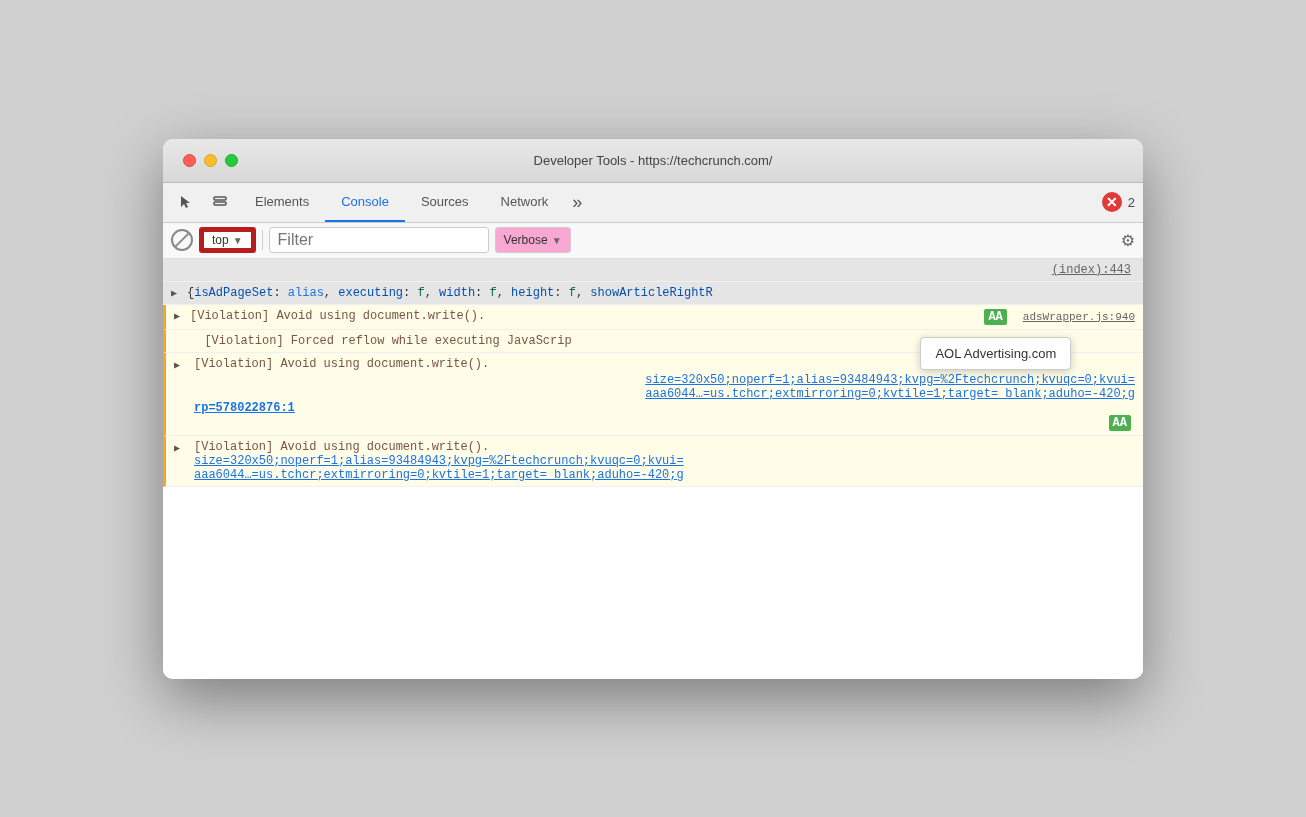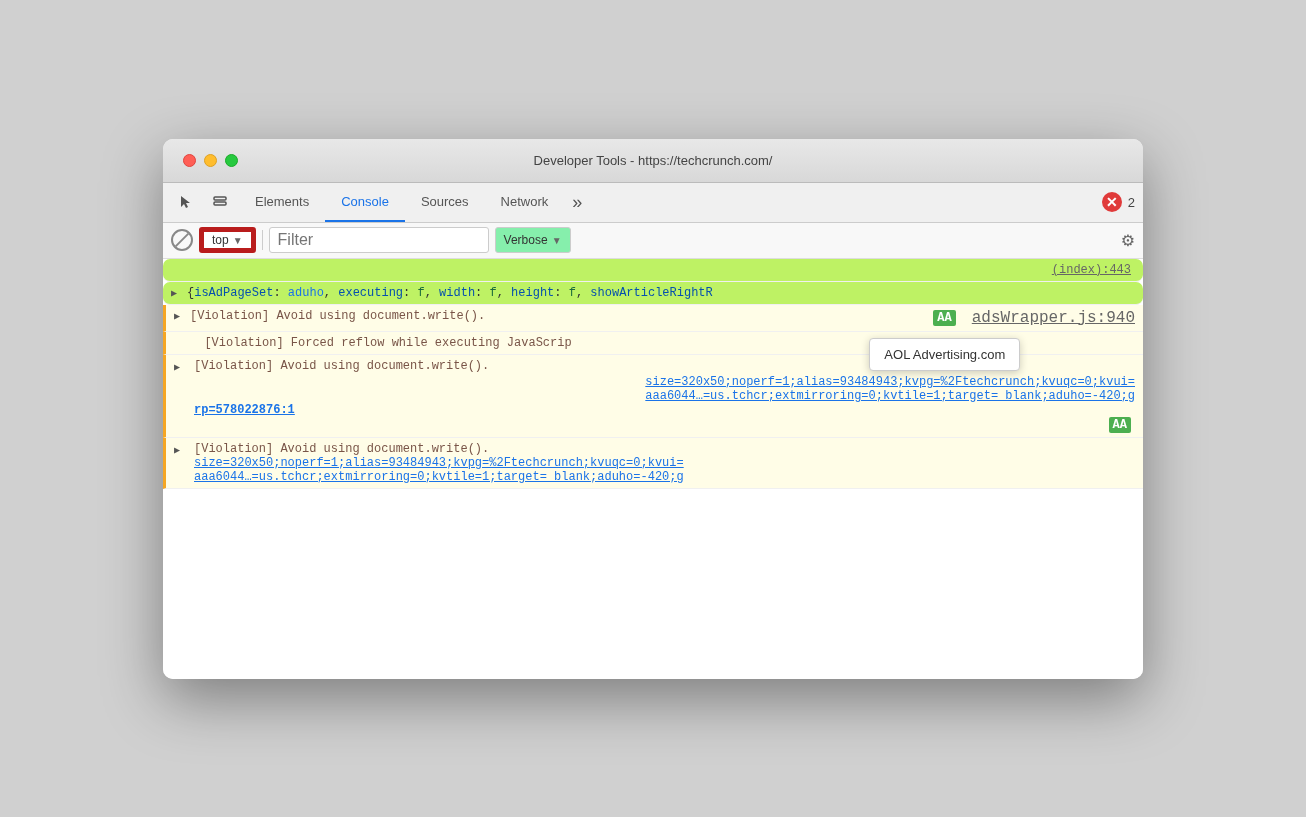--- a/index.html
+++ b/index.html
@@ -198,21 +198,21 @@
     }
     .verbose-select {
       display: flex;
       align-items: center;
       gap: 4px;
       border: 1px solid #ccc;
       border-radius: 3px;
       padding: 2px 8px;
       font-size: 12px;
       color: #333;
-      background: #86efac;
+      background: #f9a8d4;
       cursor: pointer;
       height: 26px;
     }
     .gear-icon {
       margin-left: auto;
       font-size: 16px;
       color: #666;
       cursor: pointer;
     }
 
@@ -232,22 +232,21 @@
       display: flex;
       align-items: flex-start;
       position: relative;
       min-height: 20px;
     }
     .console-row.warning {
       background: #fffde7;
       border-left: 3px solid #f5a623;
     }
     .console-row.normal {
-      background: #bef264;
-      border-radius: 7px;
+      background: #e5e5e5;
     }
 
     .row-arrow {
       position: absolute;
       left: 8px;
       top: 5px;
       font-size: 10px;
       color: #555;
       cursor: pointer;
     }
@@ -256,21 +255,21 @@
       flex: 1;
       word-break: break-all;
     }
 
     .row-link {
       color: #666;
       text-decoration: underline;
       cursor: pointer;
       margin-left: auto;
       white-space: nowrap;
-      font-size: 16px;
+      font-size: 11px;
       padding-left: 8px;
     }
 
     
     .c-blue { color: #1a73e8; }
     .c-darkblue { color: #0550ae; }
     .c-olive { color: #795548; }
     .c-green { color: #1a6b3c; }
     .c-black { color: #333; }
     .c-link { color: #1a73e8; text-decoration: underline; cursor: pointer; }
@@ -405,21 +404,21 @@
 
   <div class="console-content">
 
     <div class="console-row normal" style="justify-content: flex-end; padding-right: 12px;">
       <span class="index-link">(index):443</span>
     </div>
 
     <div class="console-row normal">
       <span class="row-arrow">▶</span>
       <span class="row-content c-black">
-        {<span class="c-darkblue">isAdPageSet</span>: <span class="c-blue">aduho</span>, <span class="c-darkblue">executing</span>: <span class="c-green">f</span>, <span class="c-darkblue">width</span>: <span class="c-green">f</span>, <span class="c-darkblue">height</span>: <span class="c-green">f</span>, <span class="c-darkblue">showArticleRightR</span>
+        {<span class="c-darkblue">isAdPageSet</span>: <span class="c-blue">alias</span>, <span class="c-darkblue">executing</span>: <span class="c-green">f</span>, <span class="c-darkblue">width</span>: <span class="c-green">f</span>, <span class="c-darkblue">height</span>: <span class="c-green">f</span>, <span class="c-darkblue">showArticleRightR</span>
       </span>
     </div>
 
     <div class="console-row warning">
       <span class="row-arrow">▶</span>
       <div class="violation-row">
         <span class="violation-text c-olive">
           [Violation] Avoid using document.write().
         </span>
         <div class="violation-right">

